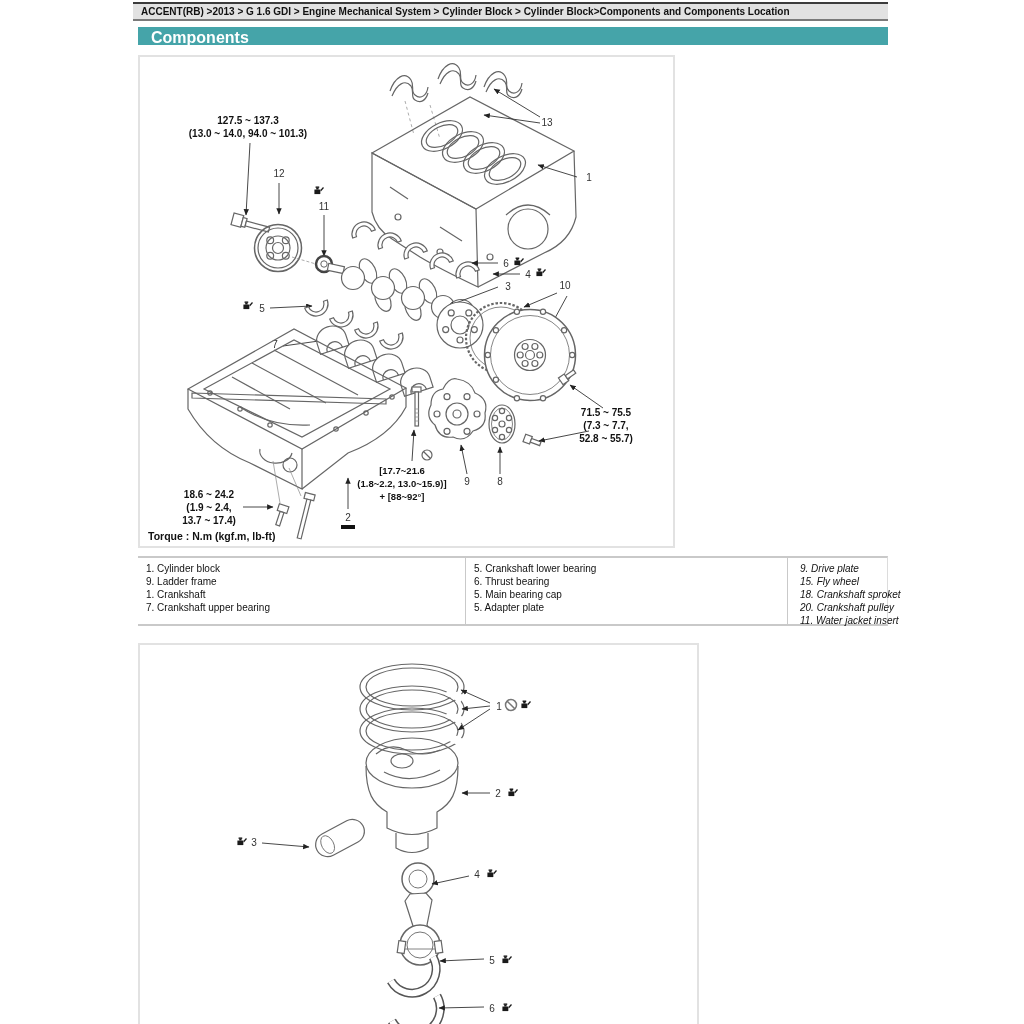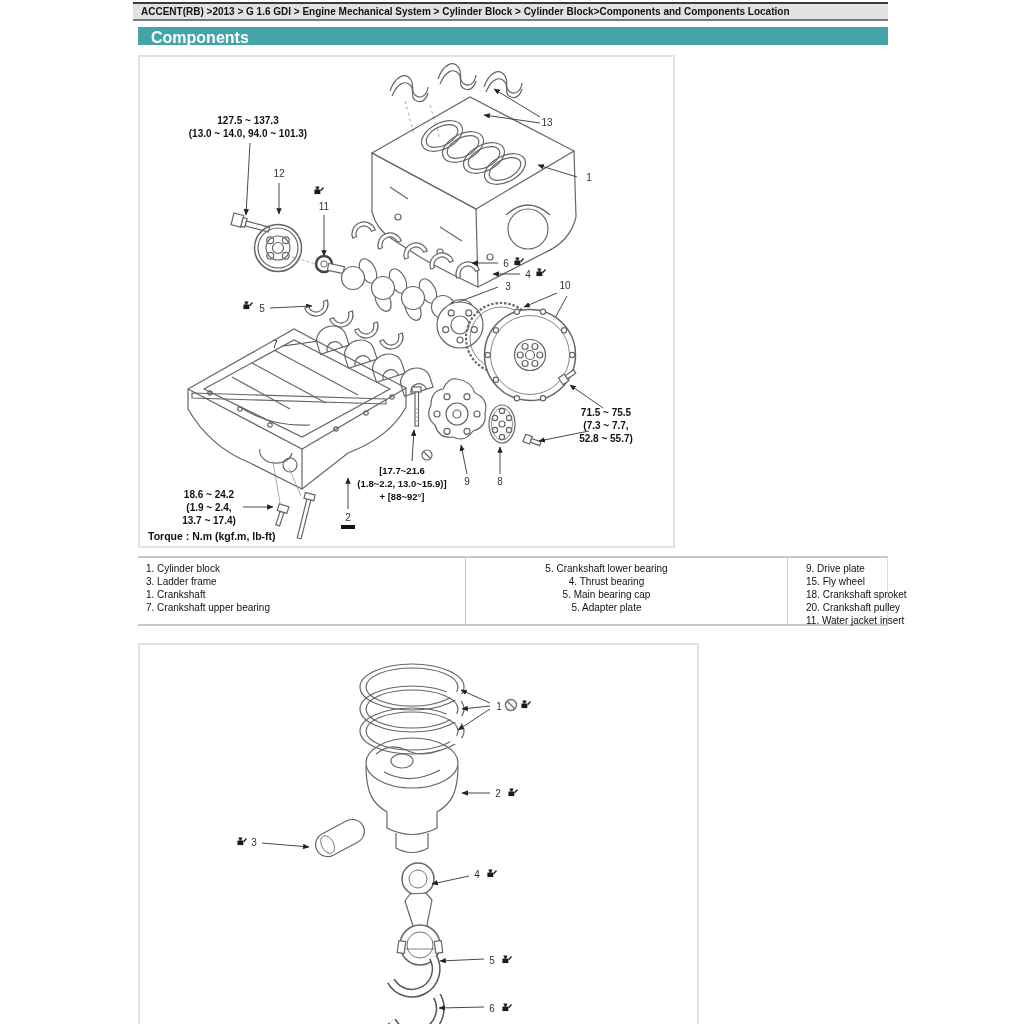--- a/index.html
+++ b/index.html
@@ -16,21 +16,21 @@
   
   .panel{position:absolute;background:#fff;border:2px solid #e2e2e2;box-sizing:border-box;}
   #panel1{left:138px;top:55px;width:537px;height:493px;}
   #panel2{left:138px;top:643px;width:561px;height:381px;border-bottom:none;}
   
   #ptable{position:absolute;left:138px;top:556px;width:750px;height:70px;box-sizing:border-box;
           border-top:2px solid #c9c9c9;border-bottom:2px solid #c9c9c9;border-right:1px solid #dcdcdc;
           display:flex;font-size:10px;line-height:13px;color:#111;gap:44px;}
   #ptable .tcol{box-sizing:border-box;padding:4px 4px 4px 8px;white-space:nowrap;}
   #ptable .tcol + .tcol{border-left:1.5px solid #c9c9c9;}
-  #ptable .c1{width:327px;} #ptable .c2{width:321px;text-align:center;} #ptable .c3{width:100px;padding-left:18px;}
+  #ptable .c1{width:327px;} #ptable .c2{width:321px;} #ptable .c3{width:100px;padding-left:12px;font-style:italic;}
   svg text{font-family:"Liberation Sans",sans-serif;}
   .tq{font-size:10px;font-weight:bold;fill:#111;}
   .tq2{font-size:9.5px;font-weight:bold;fill:#111;}
   .num{font-size:10px;fill:#333;}
   .note{font-size:10.5px;font-weight:bold;fill:#111;}
   .ln{stroke:#333;stroke-width:0.9;fill:none;}
   .art{stroke:#666;stroke-width:1.2;fill:none;}
   .artf{stroke:#666;stroke-width:1.2;fill:#fff;}
   .thin{stroke:#888;stroke-width:0.7;fill:none;}
 </style>
@@ -307,27 +307,27 @@
       <line class="ln" x1="360" y1="417" x2="360" y2="390" marker-end="url(#ah)"></line>
       <text class="num" x="360" y="428" text-anchor="middle">8</text>
 
       <text class="note" x="8" y="483">Torque : N.m (kgf.m, lb-ft)</text>
     </svg>
   </div>
 
   <div id="ptable">
     <div class="tcol c1">
       <div>1. Cylinder block</div>
-      <div>3. Ladder frame</div>
+      <div>9. Ladder frame</div>
       <div>1. Crankshaft</div>
       <div>7. Crankshaft upper bearing</div>
     </div>
     <div class="tcol c2">
       <div>5. Crankshaft lower bearing</div>
-      <div>4. Thrust bearing</div>
+      <div>6. Thrust bearing</div>
       <div>5. Main bearing cap</div>
       <div>5. Adapter plate</div>
     </div>
     <div class="tcol c3">
       <div>9. Drive plate</div>
       <div>15. Fly wheel</div>
       <div>18. Crankshaft sproket</div>
       <div>20. Crankshaft pulley</div>
       <div>11. Water jacket insert</div>
     </div>

